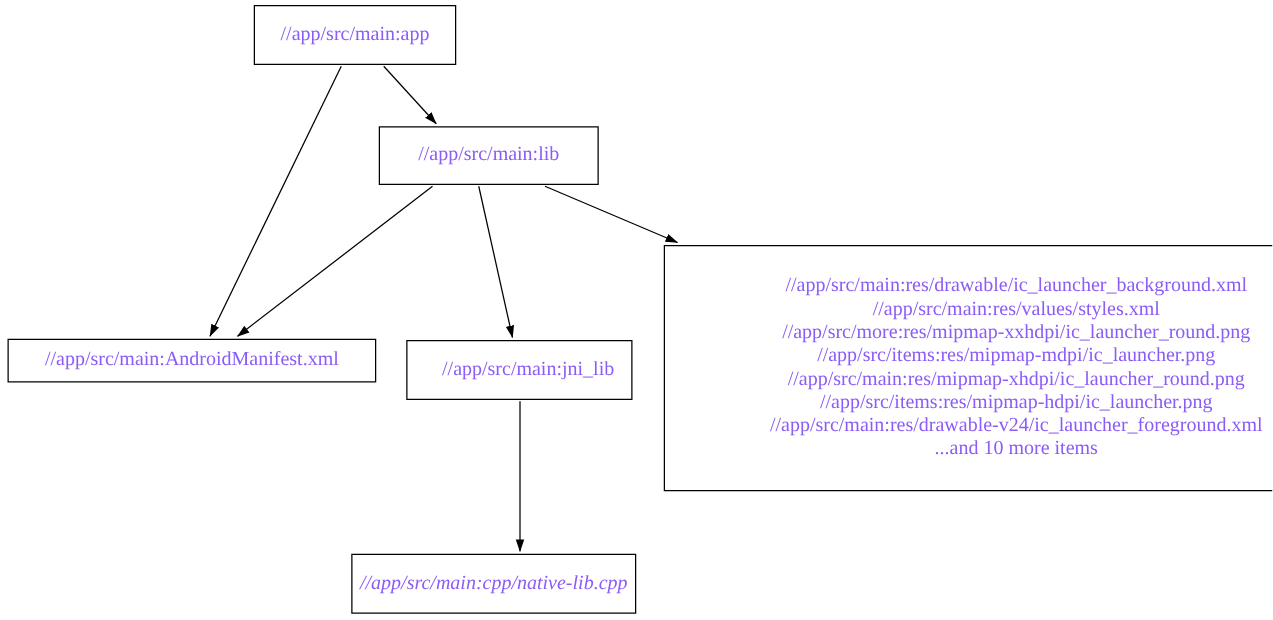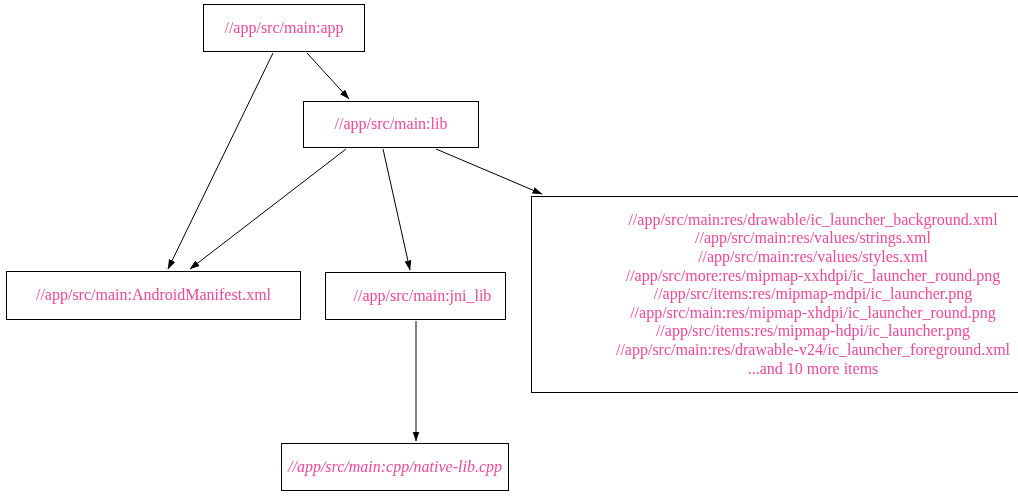--- a/index.html
+++ b/index.html
@@ -6,21 +6,21 @@
     margin: 0;
     padding: 0;
     background: #ffffff;
   }
   .canvas {
     position: relative;
     width: 1018px;
     height: 496px;
     background: #ffffff;
     font-family: "Liberation Serif", "DejaVu Serif", serif;
-    color: #ec4899;
+    color: #8b5cf6;
     overflow: hidden;
   }
   .edges {
     position: absolute;
     left: 0;
     top: 0;
     width: 1018px;
     height: 496px;
     pointer-events: none;
   }
@@ -35,21 +35,21 @@
     text-align: center;
     font-size: 16px;
     line-height: 18.6px;
     white-space: nowrap;
   }
   .node.multiline {
     flex-direction: column;
   }
   .node-app            { left: 203px; top: 4px;   width: 162px; height: 48px; }
   .node-lib            { left: 303px; top: 101px; width: 176px; height: 47px; }
-  .node-manifest       { left: 6px;   top: 271px; width: 295px; height: 49px; }
+  .node-manifest       { left: 6px;   top: 271px; width: 295px; height: 35px; }
   .node-jni-lib        { left: 325px; top: 272px; width: 181px; height: 48px; padding-left: 14px; }
   .node-res            { left: 531px; top: 196px; width: 564px; height: 197px; }
   .node-native         { left: 281px; top: 443px; width: 228px; height: 48px; font-style: italic; }
 </style>
 </head>
 <body>
 
 <div class="canvas">
 
   <svg class="edges" viewBox="0 0 1018 496" xmlns="http://www.w3.org/2000/svg">
@@ -77,21 +77,20 @@
   <div class="node node-manifest">
     <span>//app/src/main:AndroidManifest.xml</span>
   </div>
 
   <div class="node node-jni-lib">
     <span>//app/src/main:jni_lib</span>
   </div>
 
   <div class="node node-res multiline">
     <div>//app/src/main:res/drawable/ic_launcher_background.xml</div>
-    <div>//app/src/main:res/values/strings.xml</div>
     <div>//app/src/main:res/values/styles.xml</div>
     <div>//app/src/more:res/mipmap-xxhdpi/ic_launcher_round.png</div>
     <div>//app/src/items:res/mipmap-mdpi/ic_launcher.png</div>
     <div>//app/src/main:res/mipmap-xhdpi/ic_launcher_round.png</div>
     <div>//app/src/items:res/mipmap-hdpi/ic_launcher.png</div>
     <div>//app/src/main:res/drawable-v24/ic_launcher_foreground.xml</div>
     <div>...and 10 more items</div>
   </div>
 
   <div class="node node-native">

